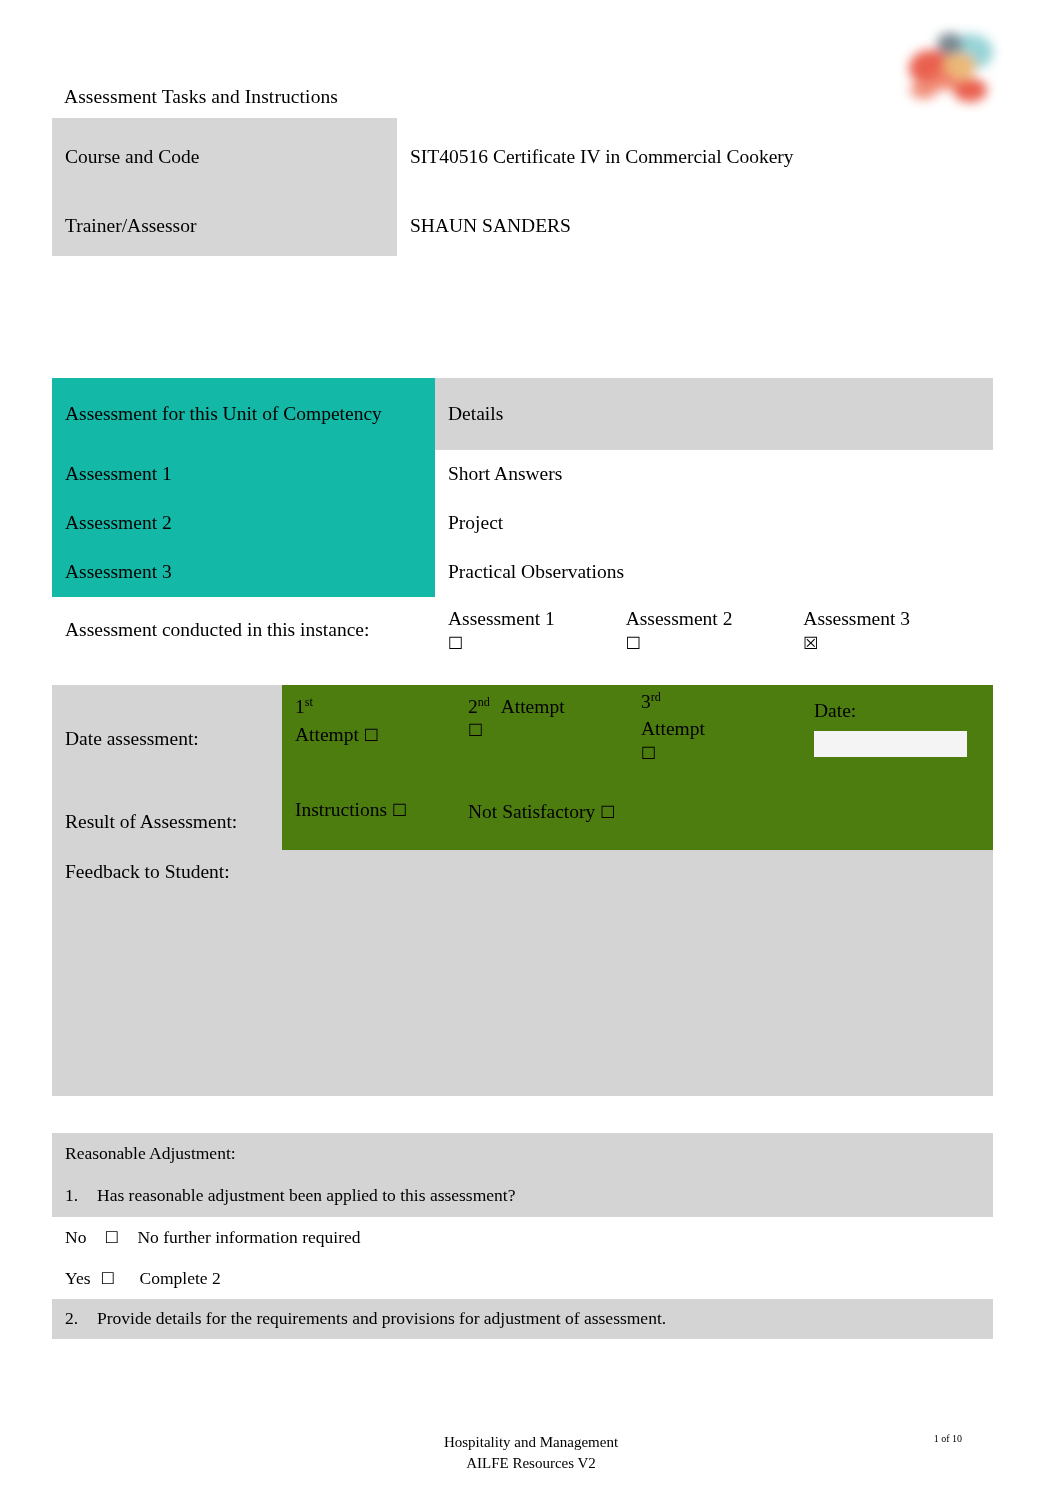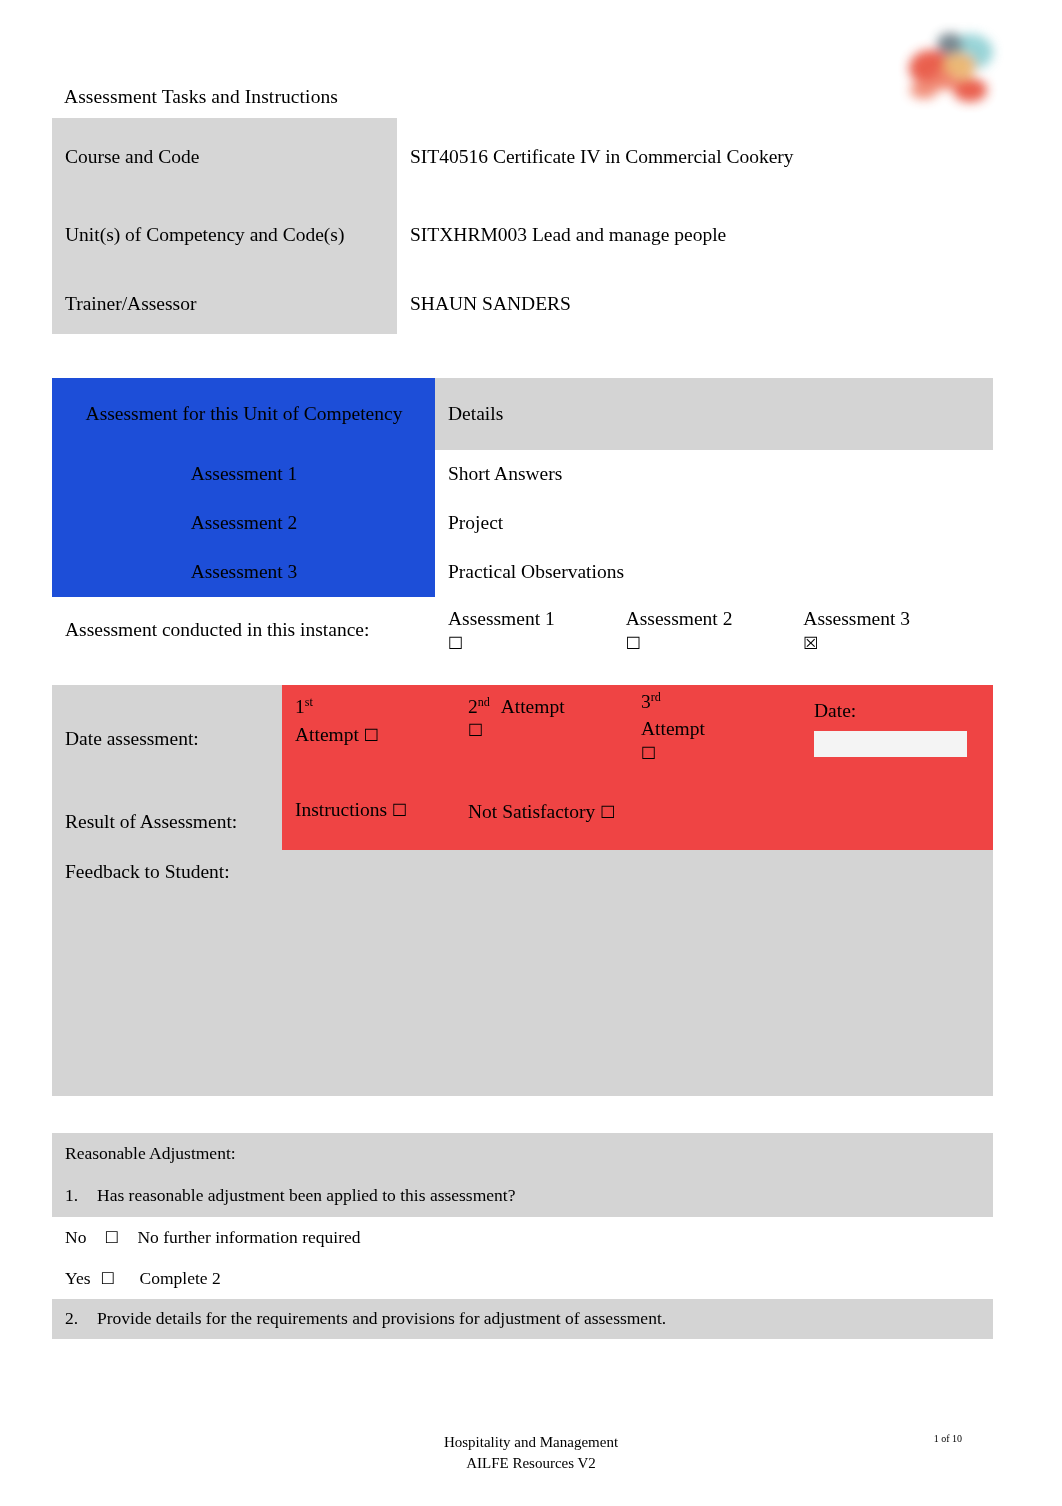--- a/index.html
+++ b/index.html
@@ -71,22 +71,21 @@
   #table-details tr { height: 60px; }
 
   
   #table-assessment {
     left: 52px;
     top: 378px;
     width: 941px;
   }
   #table-assessment td.lbl {
     width: 358px;
-    background: #1d4ed8;
-    text-align: center;
+    background: #14b8a6;
   }
   #table-assessment td.det {
     background: #d4d4d4;
   }
   #table-assessment td.val {
     background: #ffffff;
   }
   .row-h-hdr { height: 72px; }
   .row-h-std { height: 49px; }
 
@@ -111,21 +110,21 @@
     top: 685px;
     width: 941px;
   }
   #table-attempt td { vertical-align: top; padding-top: 10px; }
   #table-attempt td.lbl {
     width: 205px;
     background: #d4d4d4;
     vertical-align: middle;
   }
   #table-attempt td.att {
-    background: #ef4444;
+    background: #4d7c0f;
   }
   .c-att1 { width: 148px; }
   .c-att2 { width: 148px; }
   .c-att3 { width: 148px; }
   .c-date { }
   .row-attempt { height: 105px; }
   .row-result  { height: 60px; }
 
   sup.ord {
     font-size: 0.62em;
@@ -231,24 +230,20 @@
   </div>
 
   <div class="doc-title">Assessment Tasks and Instructions</div>
 
   <table class="tbl" id="table-details">
     <tbody>
     <tr style="height:78px">
       <td class="lbl">Course and Code</td>
       <td class="val">SIT40516 Certificate IV in Commercial Cookery</td>
     </tr>
-    <tr style="height:78px">
-      <td class="lbl">Unit(s) of Competency and Code(s)</td>
-      <td class="val">SITXHRM003 Lead and manage people</td>
-    </tr>
     <tr>
       <td class="lbl">Trainer/Assessor</td>
       <td class="val">SHAUN SANDERS</td>
     </tr>
   </tbody>
     </table>
 
   <table class="tbl" id="table-assessment">
     <tbody>
         <tr class="row-h-hdr">

